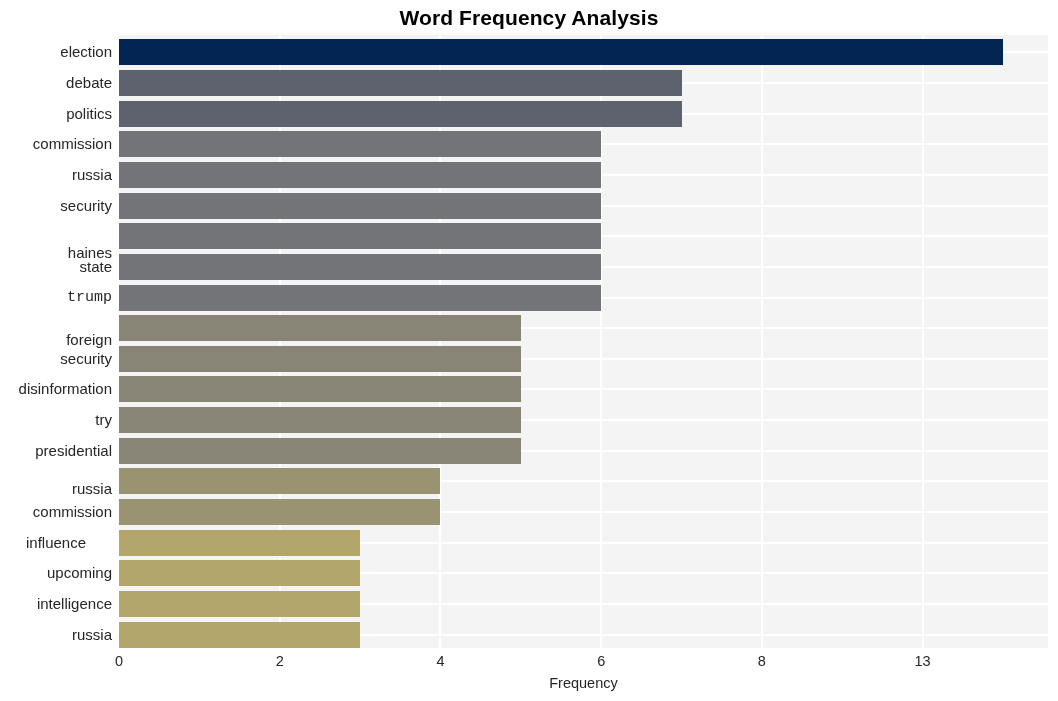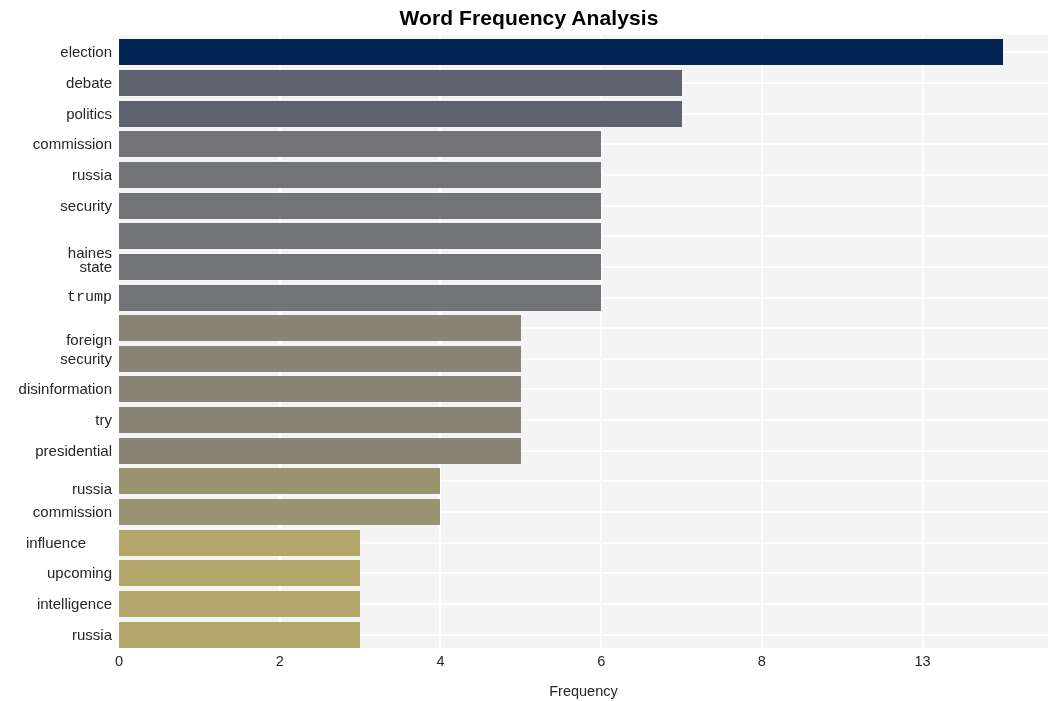--- a/index.html
+++ b/index.html
@@ -105,21 +105,20 @@
     white-space: nowrap;
   }
   #x-axis-title {
     position: absolute;
     left: 119px;
     top: 675px;
     width: 929px;
     text-align: center;
     font-size: 14.5px;
     color: #262626;
-    margin-top: 8px;
   }
 </style>
 </head>
 <body>
 
 <div id="figure" style="background: rgb(255, 255, 255);">
 
   <div id="chart-title">Word Frequency Analysis</div>
 
   <div id="y-axis">

